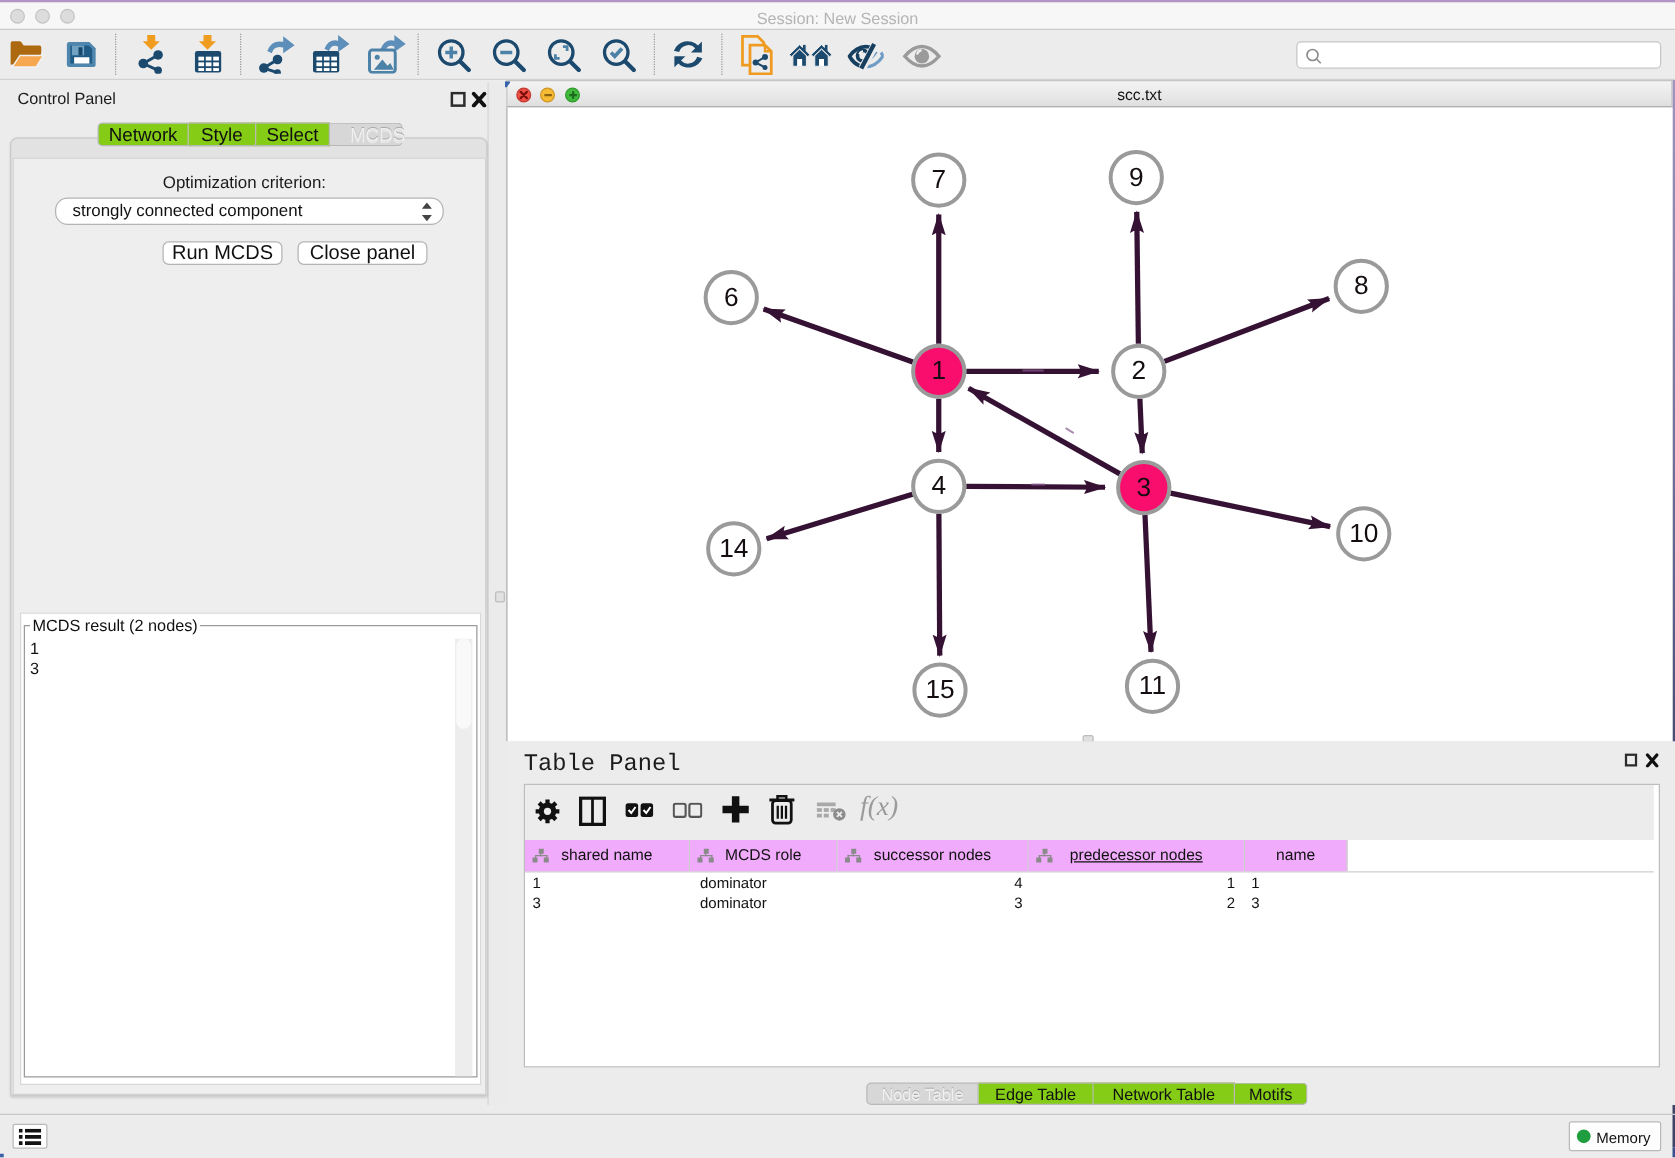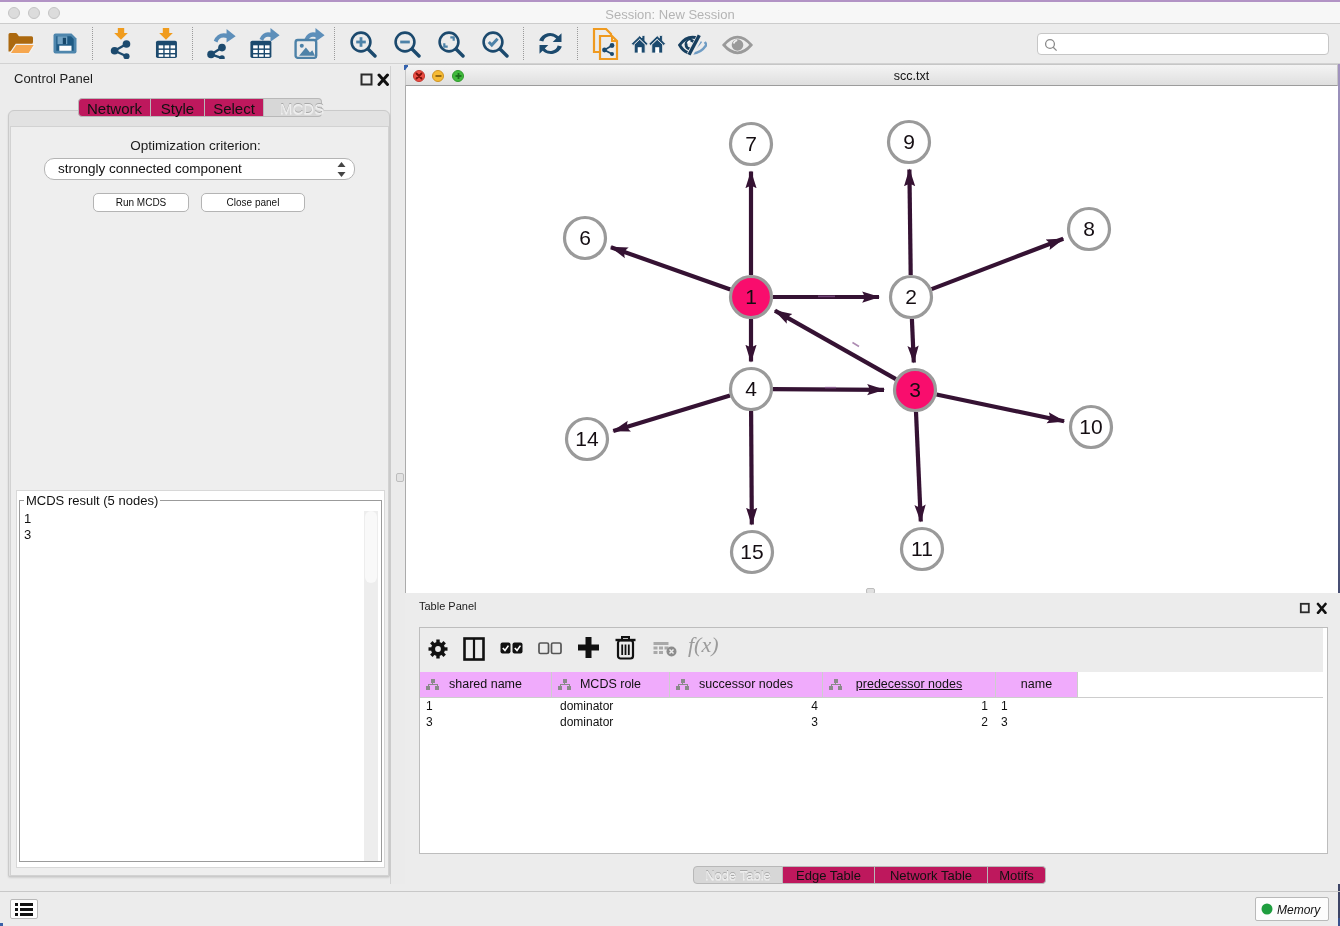--- a/index.html
+++ b/index.html
@@ -14,47 +14,47 @@
 #wtitle{left:0;top:7px;width:1340px;text-align:center;font-size:13px;color:#b4b4b4;}
 #toolbar{left:0;top:24px;width:1340px;height:39px;background:#ececec;border-bottom:1px solid #d2d2d2;}
 .sep{position:absolute;top:3px;height:33px;width:1px;border-left:1px dotted #9a9a9a;}
 #search{left:1037px;top:33px;width:292px;height:22px;background:#fff;border:1px solid #c6c6c6;border-radius:4px;box-sizing:border-box;}
 
 #cpanel{left:0;top:66px;width:391px;height:818px;background:#ececec;border-right:1px solid #d2d2d2;box-sizing:border-box;}
 #cptitle{left:14px;top:71px;font-size:13px;color:#1c1c1c;}
 #tabpane{left:8px;top:110px;width:382px;height:767px;background:#e2e2e2;border:1px solid #cacaca;border-radius:6px 6px 2px 2px;box-sizing:border-box;box-shadow:0 1px 2px rgba(0,0,0,0.12);}
 #innerpane{left:10px;top:126px;width:379px;height:750px;background:#eeeeee;border:1px solid #d2d2d2;box-sizing:border-box;}
 .tabrow{position:absolute;display:flex;}
-.tab{height:19px;line-height:19px;font-size:15px;text-align:center;background:#be185d;
+.tab{height:19px;line-height:19px;font-size:15px;text-align:center;background:#84cc16;
  border:1px solid #b8b8b8;border-left:none;box-sizing:border-box;color:#111;}
 .tab.first{border-left:1px solid #b8b8b8;border-radius:4px 0 0 4px;}
 .tab.last{border-radius:0 4px 4px 0;}
 .tab.sel{background:#d7d7d7;color:#efefef;text-shadow:0 -1px 0 #a8a8a8, 0 1px 0 #e8e8e8;}
 #ctabs{left:78px;top:98px;}
 #optlabel{left:0px;top:138px;width:391px;text-align:center;font-size:13.5px;color:#1a1a1a;}
 #dropdown{left:44px;top:158px;width:311px;height:22px;background:#fff;border:1px solid #b4b4b4;border-radius:10px;box-sizing:border-box;font-size:13.5px;color:#111;line-height:20px;padding-left:13px;}
 .btn{position:absolute;height:19px;background:#fff;border:1px solid #b4b4b4;border-radius:5px;box-sizing:border-box;
- font-size:10px;color:#111;text-align:center;line-height:17px;}
+ font-size:16px;color:#111;text-align:center;line-height:17px;margin-left:37px;}
 #resultbox{left:16px;top:490px;width:369px;height:378px;background:#fff;border:1px solid #d8d8d8;box-sizing:border-box;}
 #fieldset{left:19px;top:500px;width:363px;height:362px;border:1px solid #9b9b9b;box-sizing:border-box;}
 #legend{left:24px;top:493px;background:#fff;font-size:13px;color:#111;padding:0 2px;}
 #resitems{left:24px;top:511px;font-size:13px;color:#111;line-height:16px;}
 #vscroll{left:364px;top:511px;width:14px;height:350px;background:#ededed;}
 #vthumb{left:365px;top:511px;width:12px;height:72px;background:#f9f9f9;border-radius:6px;}
 
 #vsplit{left:391px;top:66px;width:14px;height:818px;background:#ebebeb;}
 #vgrip{left:396px;top:473px;width:8px;height:9px;background:#e2e2e2;border:1px solid #bdbdbd;border-radius:2px;box-sizing:border-box;}
 #hgrip{left:866px;top:588px;width:9px;height:6px;background:#e0e0e0;border:1px solid #bdbdbd;border-radius:2px;box-sizing:border-box;}
 #nettitle{left:405px;top:64px;width:933px;height:22px;background:linear-gradient(#f4f4f4,#dfdfdf);border:1px solid #c6c6c6;border-bottom:1px solid #9c9c9c;box-sizing:border-box;}
 #netname{left:405px;top:69px;width:933px;text-align:center;font-size:12.5px;color:#111;margin-left:40px;}
 .mtl{position:absolute;top:70px;width:12px;height:12px;border-radius:50%;box-sizing:border-box;}
 #canvas{left:405px;top:86px;width:933px;height:507px;background:#fff;border-left:1px solid #ababab;box-sizing:border-box;}
 
 #tpanel{left:405px;top:593px;width:935px;height:291px;background:#ececec;}
-#tptitle{left:419px;top:600px;font-size:11px;color:#1c1c1c;}
+#tptitle{left:419px;top:600px;font-size:19px;color:#1c1c1c;font-family:Liberation Mono, monospace;}
 #tbox{left:419px;top:627px;width:909px;height:227px;background:#fff;border:1px solid #bdbdbd;box-sizing:border-box;}
 #ttoolbar{left:420px;top:628px;width:903px;height:44px;background:#ececec;}
 #thead{left:420px;top:672px;width:903px;height:26px;border-bottom:1px solid #cdcdcd;box-sizing:border-box;}
 .hcell{position:absolute;top:0;height:25px;line-height:25px;font-size:12.5px;color:#111;text-align:center;border-right:1px solid #cdcdcd;box-sizing:border-box;background:#f0abfc;}
 .oic{position:absolute;left:6px;top:7px;width:13px;height:11px;
  background:
  linear-gradient(#8a8a8a,#8a8a8a) 4.5px 0/4px 4px no-repeat,
  linear-gradient(#8a8a8a,#8a8a8a) 0 7px/4px 4px no-repeat,
  linear-gradient(#8a8a8a,#8a8a8a) 9px 7px/4px 4px no-repeat,
  linear-gradient(#8a8a8a,#8a8a8a) 6px 3px/1px 3px no-repeat,
@@ -256,21 +256,21 @@
 <div id="dropdown" class="abs ellip">strongly connected component
  <svg style="position:absolute;right:8px;top:3px;" width="9" height="15" viewBox="0 0 9 15">
   <path d="M4.5 0 L8.5 5 L0.5 5 z" fill="#444"></path>
       <path d="M4.5 15 L8.5 10 L0.5 10 z" fill="#444"></path>
  </svg>
 </div>
 <div class="btn" style="left:93px;top:193px;width:96px;">Run MCDS</div>
 <div class="btn" style="left:201px;top:193px;width:104px;">Close panel</div>
 <div id="resultbox" class="abs"></div>
 <div id="fieldset" class="abs"></div>
-<div id="legend" class="abs">MCDS result (5 nodes)</div>
+<div id="legend" class="abs">MCDS result (2 nodes)</div>
 <div id="resitems" class="abs">1<br>3</div>
 <div id="vscroll" class="abs"></div>
 <div id="vthumb" class="abs"></div>
 
 <div id="vsplit" class="abs"></div>
 <div id="vgrip" class="abs"></div>
 
 <div id="nettitle" class="abs"></div>
 <div id="netname" class="abs">scc.txt</div>
 <div class="mtl" style="left:413px;background:#ee4e44;border:1px solid #c03830;"></div>
@@ -446,13 +446,13 @@
       <rect x="0" y="10" width="3" height="3"></rect>
  <rect x="5" y="0" width="13" height="3"></rect>
       <rect x="5" y="5" width="13" height="3"></rect>
       <rect x="5" y="10" width="13" height="3"></rect>
     </g>
 </svg>
 <div id="membtn" class="abs"></div>
 <svg class="abs" style="left:1261px;top:903px;" width="12" height="12" viewBox="0 0 12 12">
     <circle cx="6" cy="6" r="5.5" fill="#1f9e3f"></circle>
   </svg>
-<div class="abs" style="left:1277px;top:903px;font-size:12px;color:#111;font-style:italic;">Memory</div>
+<div class="abs" style="left:1277px;top:903px;font-size:12px;color:#111;">Memory</div>
 
 </body></html>

